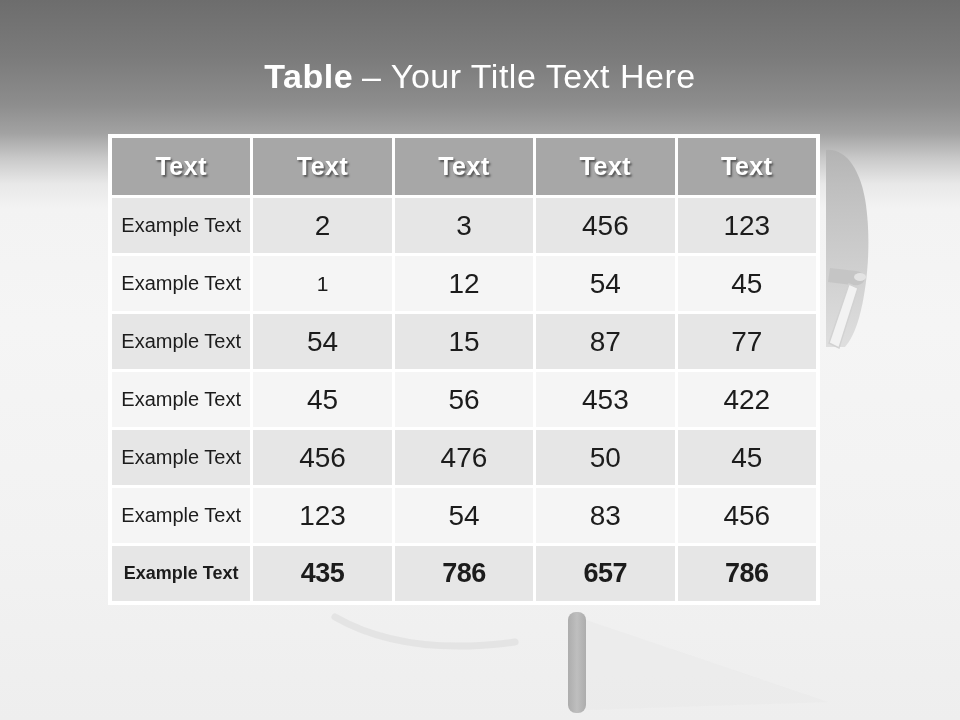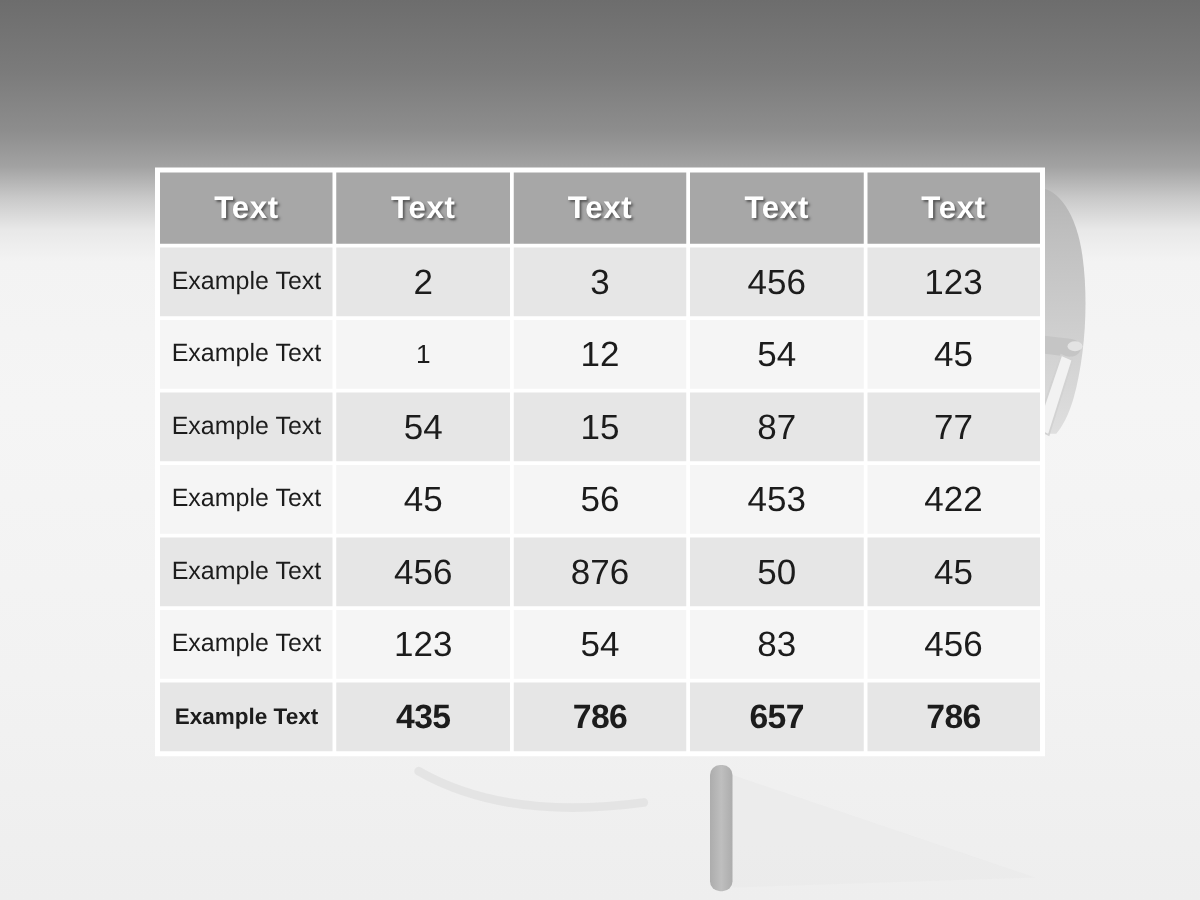--- a/index.html
+++ b/index.html
@@ -20,21 +20,21 @@
   }
   .slide-title{
     position:absolute;left:0;top:54px;width:100%;
     text-align:center;color:var(--title-color);
     font-size:34px;line-height:44px;letter-spacing:.5px;
     z-index:1;white-space:nowrap;
   }
   .slide-title .t-bold{font-weight:bold;margin-right:9px;}
   .chair-svg{position:absolute;left:0;top:0;z-index:1;pointer-events:none;}
   .tbl-wrap{
-    position:absolute;left:124px;top:134px;width:712px;z-index:2;
+    position:absolute;left:108px;top:134px;width:712px;z-index:2;
   }
   table.data{
     width:712px;table-layout:fixed;
     border-collapse:separate;border-spacing:3px;
     background:var(--border-color);
     padding:1px;
   }
   table.data th{
     background:var(--header-bg);
     color:#fff;font-weight:bold;font-size:25px;
@@ -90,20 +90,23 @@
 
     <polygon points="849,284 858,288 839,348 829,343" fill="#f4f4f4" stroke="#d2d2d2" stroke-width="1.5" opacity="0.95"></polygon>
 
     <polygon points="586,620 828,702 586,710" fill="#e9e9e9" opacity="0.6"></polygon>
 
     <path d="M335,617 Q405,657 515,642" fill="none" stroke="#e2e2e2" stroke-width="7" opacity="0.85" stroke-linecap="round"></path>
 
     <rect x="568" y="612" width="18" height="101" rx="8" fill="url(#legG)" opacity="0.95"></rect>
   </svg>
 
+  <div class="slide-title">
+    <span class="t-bold">Table</span><span>– Your Title Text Here</span>
+  </div>
 
   <div class="tbl-wrap">
     <table class="data">
       <thead>
           <tr>
             <th>Text</th>
             <th>Text</th>
             <th>Text</th>
             <th>Text</th>
             <th>Text</th>
@@ -134,21 +137,21 @@
           <tr>
             <td class="label">Example Text</td>
             <td class="num">45</td>
             <td class="num">56</td>
             <td class="num">453</td>
             <td class="num">422</td>
           </tr>
           <tr>
             <td class="label">Example Text</td>
             <td class="num">456</td>
-            <td class="num">876</td>
+            <td class="num">476</td>
             <td class="num">50</td>
             <td class="num">45</td>
           </tr>
           <tr>
             <td class="label">Example Text</td>
             <td class="num">123</td>
             <td class="num">54</td>
             <td class="num">83</td>
             <td class="num">456</td>
           </tr>

